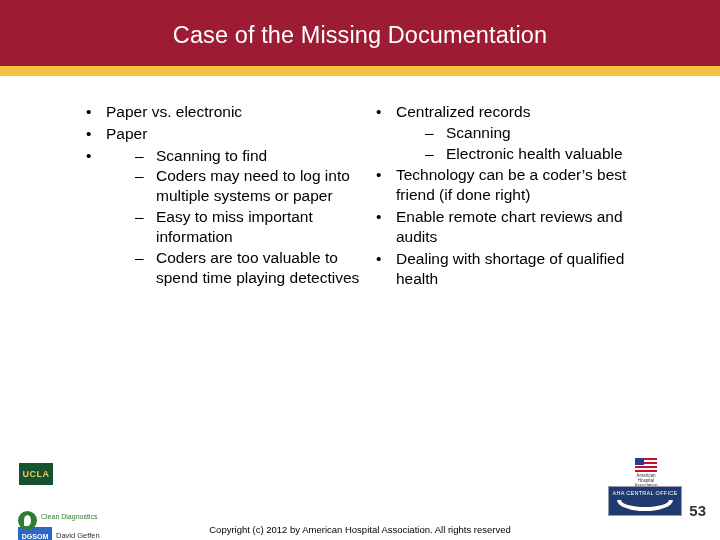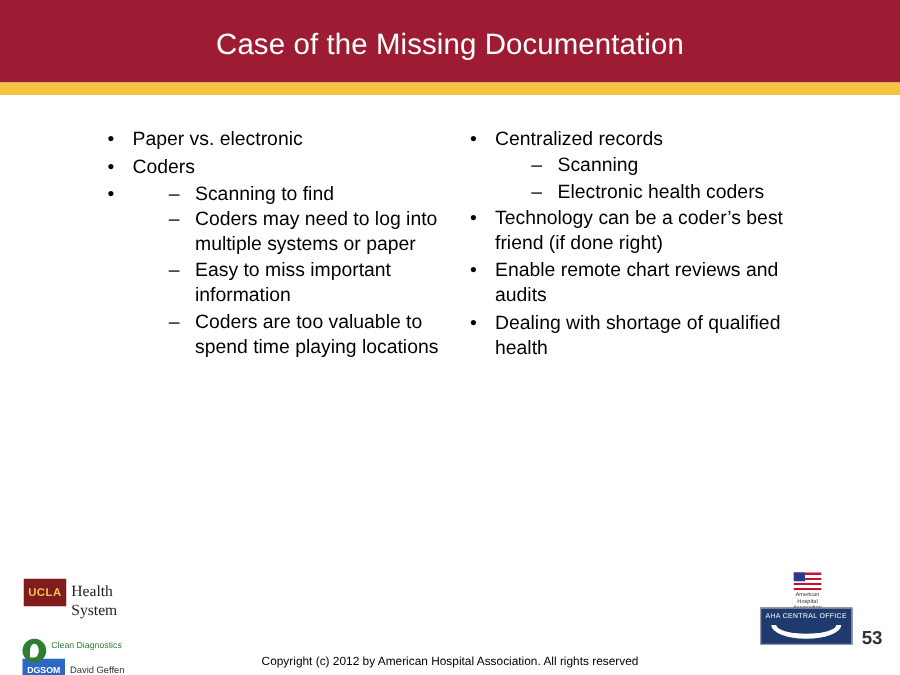--- a/index.html
+++ b/index.html
@@ -131,21 +131,21 @@
     left: 18px;
     top: 462px;
     width: 104px;
     height: 22px;
     border: 1px solid #ffffff;
   }
   .logo-ucla .ucla-box {
     position: absolute;
     left: 0; top: 0;
     width: 34px; height: 22px;
-    background: #7f1d1d;
+    background: #14532d;
     color: #f2c75c;
     font-size: 9px;
     font-weight: bold;
     text-align: center;
     line-height: 22px;
     letter-spacing: 0.5px;
   }
   .logo-ucla .ucla-text {
     position: absolute;
     left: 38px; top: 3px;
@@ -289,42 +289,42 @@
     <div class="col col-left">
       <ul class="lvl1">
 
         <li>
           <span class="bullet">•</span>
           <span>Paper vs. electronic</span>
         </li>
 
         <li>
           <span class="bullet">•</span>
-          <span>Coders</span>
+          <span>Paper</span>
         </li>
 
         <li>
           <span class="bullet">•</span>
           <div class="sub-wrap">
             <ul class="lvl2">
               <li>
                 <span class="dash">–</span>
                 <span>Scanning to find</span>
               </li>
               <li>
                 <span class="dash">–</span>
                 <span>Coders may need to log into multiple systems or paper</span>
               </li>
               <li>
                 <span class="dash">–</span>
                 <span>Easy to miss important information</span>
               </li>
               <li>
                 <span class="dash">–</span>
-                <span>Coders are too valuable to spend time playing locations</span>
+                <span>Coders are too valuable to spend time playing detectives</span>
               </li>
             </ul>
           </div>
         </li>
 
       </ul>
     </div>
 
     <div class="col col-right">
       <ul class="lvl1">
@@ -333,21 +333,21 @@
           <span class="bullet">•</span>
           <span>Centralized records</span>
           <div class="sub-wrap">
             <ul class="lvl2">
               <li>
                 <span class="dash">–</span>
                 <span>Scanning</span>
               </li>
               <li>
                 <span class="dash">–</span>
-                <span>Electronic health coders</span>
+                <span>Electronic health valuable</span>
               </li>
             </ul>
           </div>
         </li>
 
         <li>
           <span class="bullet">•</span>
           <span>Technology can be a coder’s best friend (if done right)</span>
         </li>
 
@@ -364,21 +364,20 @@
       </ul>
     </div>
 
   </div>
 
   <div class="footer-note">Copyright (c) 2012 by  American Hospital Association. All rights reserved</div>
   <div class="slide-number">53</div>
 
   <div class="logo-ucla">
     <div class="ucla-box">UCLA</div>
-    <div class="ucla-text">Health System</div>
   </div>
 
   <div class="logo-david">
     <div class="dg-box">DGSOM</div>
     <div class="dg-text">David Geffen School of Medicine</div>
   </div>
 
   <div class="logo-health">
     <div class="circle"></div>
     <div class="hl-text">Clean

